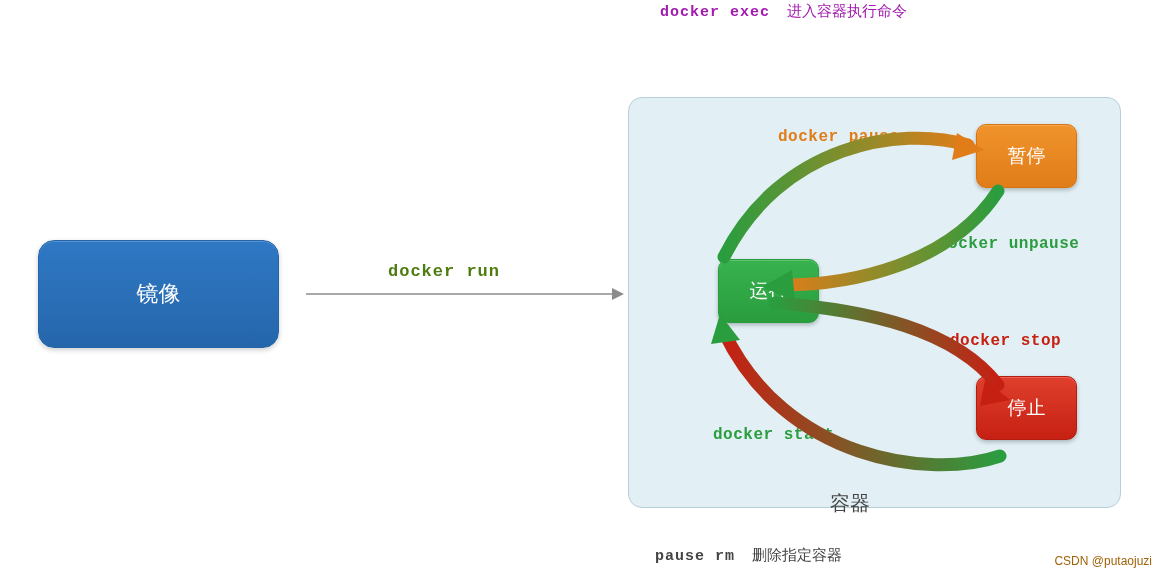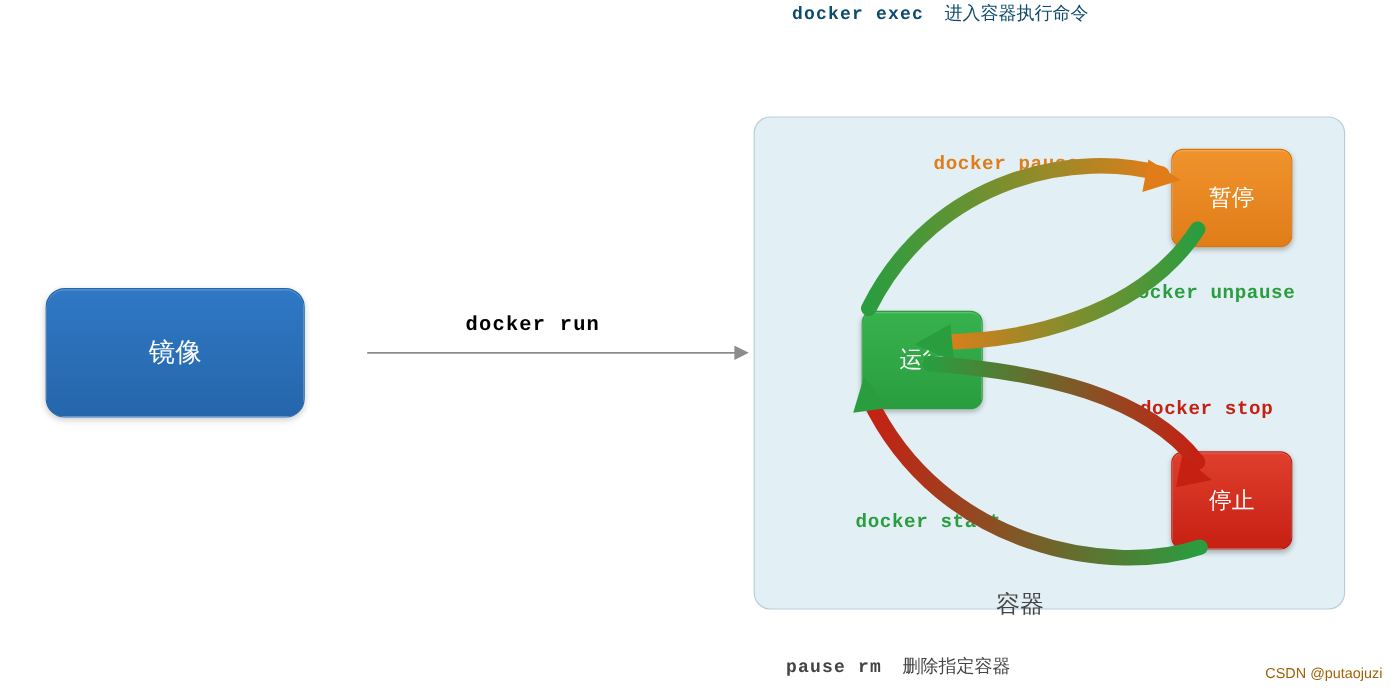--- a/index.html
+++ b/index.html
@@ -11,53 +11,53 @@
       position: relative;
       overflow: hidden;
     }
     .cmd-list {
       position: absolute;
       top: 2px;
       left: 660px;
     }
     .cmd-line {
       font-size: 15px;
-      color: #0c4a6e;
+      color: #a21caf;
       margin-bottom: 4px;
       white-space: nowrap;
     }
     .cmd-line .cmd { font-weight: bold; font-family: "Courier New", monospace; letter-spacing: 1px; }
     .cmd-line .desc { font-family: sans-serif; margin-left: 8px; }
 
     .image-box {
       position: absolute;
       left: 38px;
       top: 240px;
-      width: 216px;
+      width: 241px;
       height: 108px;
       background: linear-gradient(180deg,#2f78c4 0%,#2566ab 100%);
       border: 1px solid #2566ab;
       border-radius: 16px;
       box-shadow: 0 2px 5px rgba(0,0,0,.2),inset 0 1px 0 rgba(255,255,255,.2);
       display: flex;
       align-items: center;
       justify-content: center;
       color: #fff;
       font-size: 22px;
       font-family: sans-serif;
     }
 
     .run-label {
       position: absolute;
       left: 388px;
       top: 262px;
       font-family: "Courier New", monospace;
       font-size: 17px;
       font-weight: bold;
-      color: #000000;
+      color: #4d7c0f;
       letter-spacing: 1px;
     }
 
     .container-panel {
       position: absolute;
       left: 628px;
       top: 97px;
       width: 493px;
       height: 411px;
       background: #e2eff4;
@@ -70,21 +70,21 @@
       top: 490px;
       font-size: 20px;
       font-family: sans-serif;
       color: #444;
       font-weight: 500;
     }
 
     .state-box {
       position: absolute;
       width: 101px;
-      height: 82px;
+      height: 64px;
       border-radius: 10px;
       display: flex;
       align-items: center;
       justify-content: center;
       color: #fff;
       font-size: 19px;
       font-family: sans-serif;
       box-shadow: 0 2px 4px rgba(0,0,0,.25),inset 0 1px 0 rgba(255,255,255,.2);
     }
     .run-state  { left: 671px; top: 259px; background: linear-gradient(180deg,#37b24d,#2a9d3f); border:1px solid #2a9d3f;margin-left:47px; }

